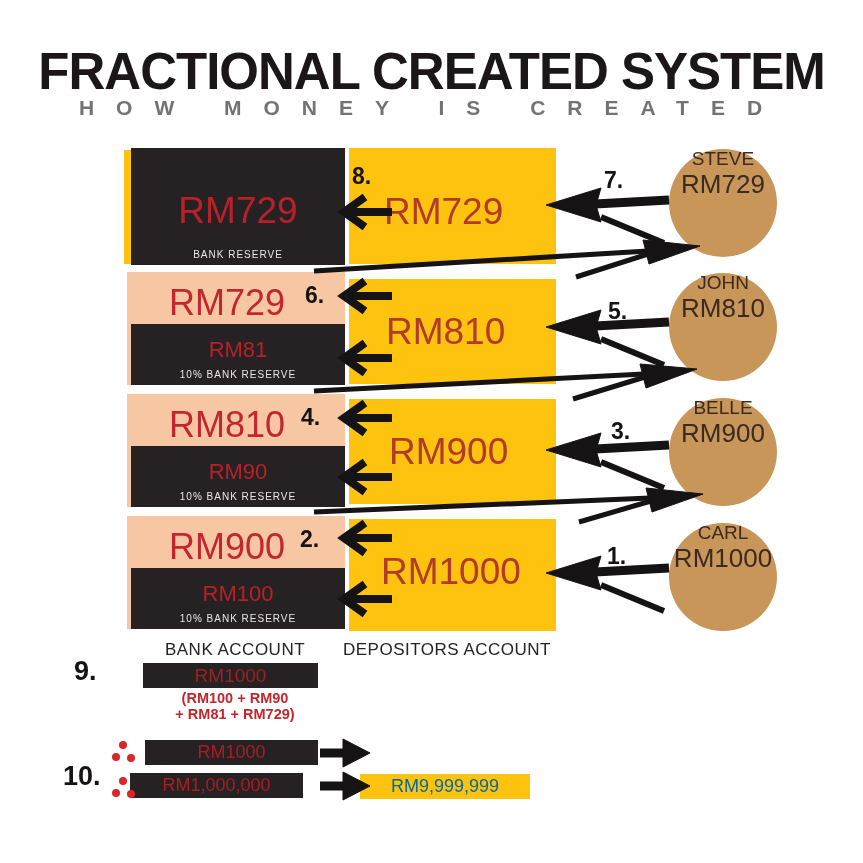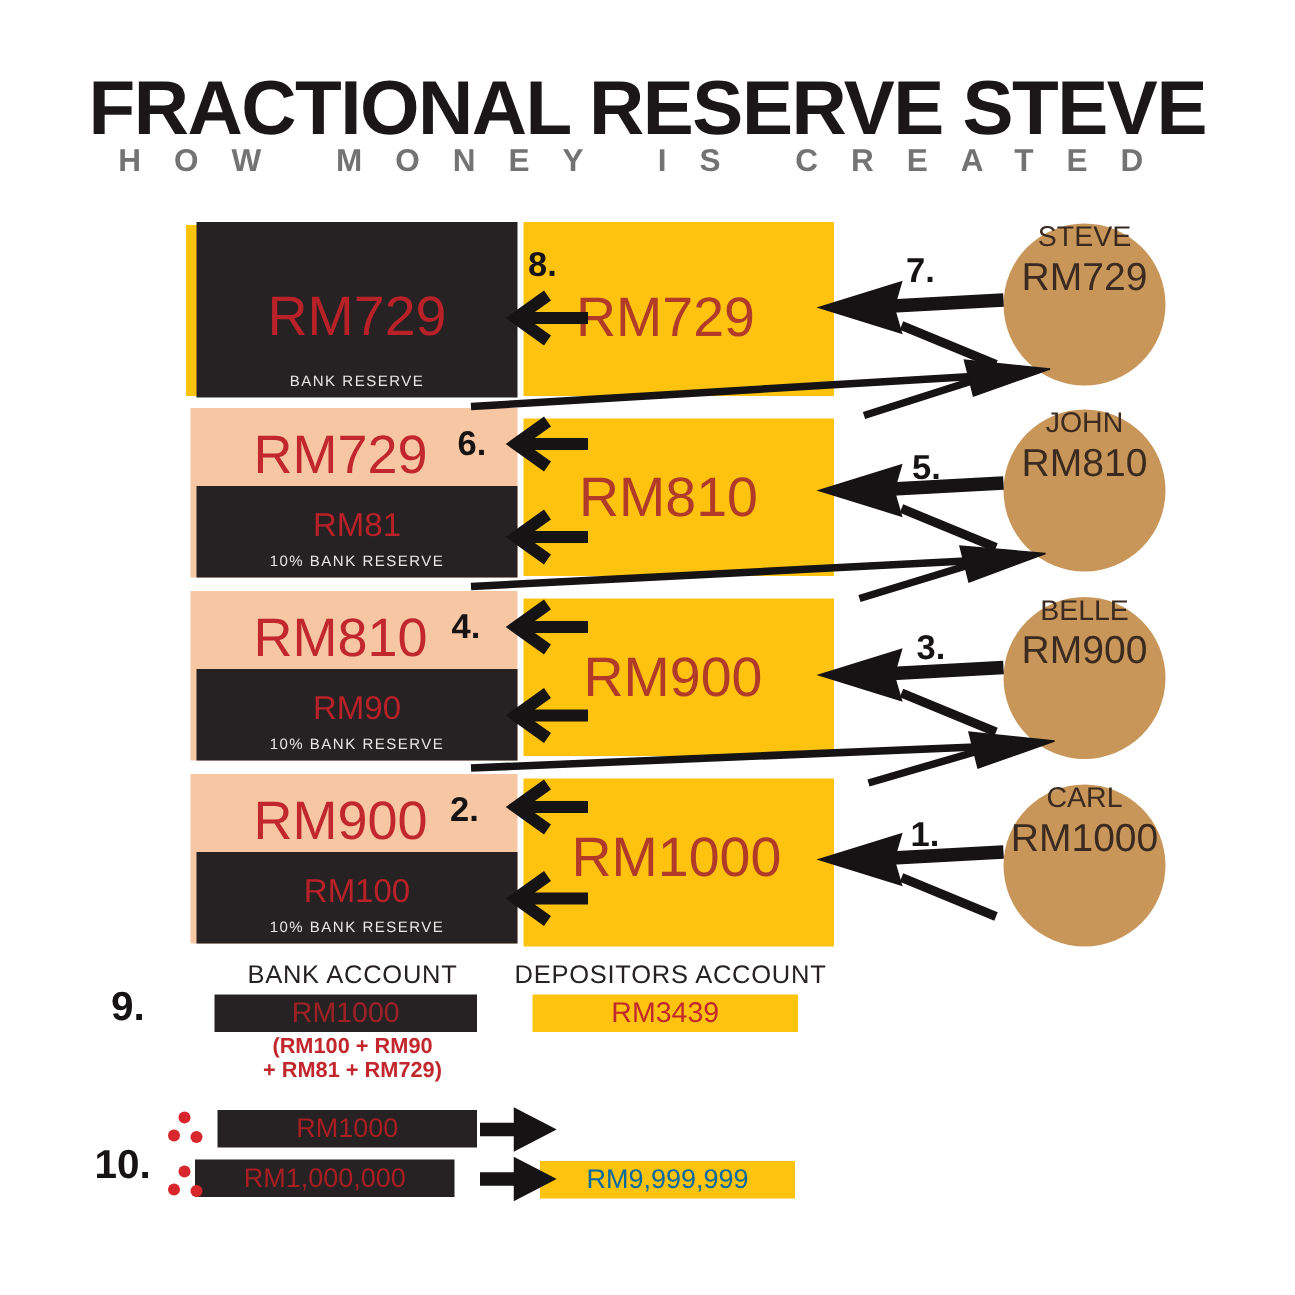--- a/index.html
+++ b/index.html
@@ -78,21 +78,21 @@
   #bar10b-bank{left:130px;top:773px;width:173px;background:#262223;color:#a81e23;}
   #bar10b-dep{left:360px;top:774px;width:170px;background:#fdc30f;color:#0369a1;}
 
   #arrow-layer{left:0;top:0;width:863px;height:863px;pointer-events:none;z-index:9;}
 </style>
 </head>
 <body>
 
 <div id="canvas">
 
-  <div id="title" class="abs">FRACTIONAL RESERVE STEVE</div>
+  <div id="title" class="abs">FRACTIONAL CREATED SYSTEM</div>
   <div id="subtitle" class="abs">HOW MONEY IS CREATED</div>
 
   <div id="sliver" class="abs"></div>
 
   <div id="b1" class="abs blk">
     <div class="amt-on-black">RM729</div>
     <div class="reserve-label">BANK RESERVE</div>
   </div>
 
   <div id="p2" class="abs pnk">
@@ -152,21 +152,20 @@
   </div>
   <div id="c4" class="abs circle">
     <div class="name">CARL</div>
     <div class="camt">RM1000</div>
   </div>
 
   <div id="hdr-bank" class="abs acct-header">BANK ACCOUNT</div>
   <div id="hdr-dep" class="abs acct-header">DEPOSITORS ACCOUNT</div>
   <div id="step9" class="abs step-num">9.</div>
   <div id="bar9-bank" class="abs sum-bar">RM1000</div>
-  <div id="bar9-dep" class="abs sum-bar">RM3439</div>
   <div id="sum-bank" class="abs breakdown">
     <div>(RM100 + RM90</div>
     <div>+ RM81 + RM729)</div>
   </div>
 
   <div id="step10" class="abs step-num">10.</div>
   <div id="bar10a-bank" class="abs m-bar">RM1000</div>
   <div id="bar10b-bank" class="abs m-bar">RM1,000,000</div>
   <div id="bar10b-dep" class="abs m-bar">RM9,999,999</div>
 

